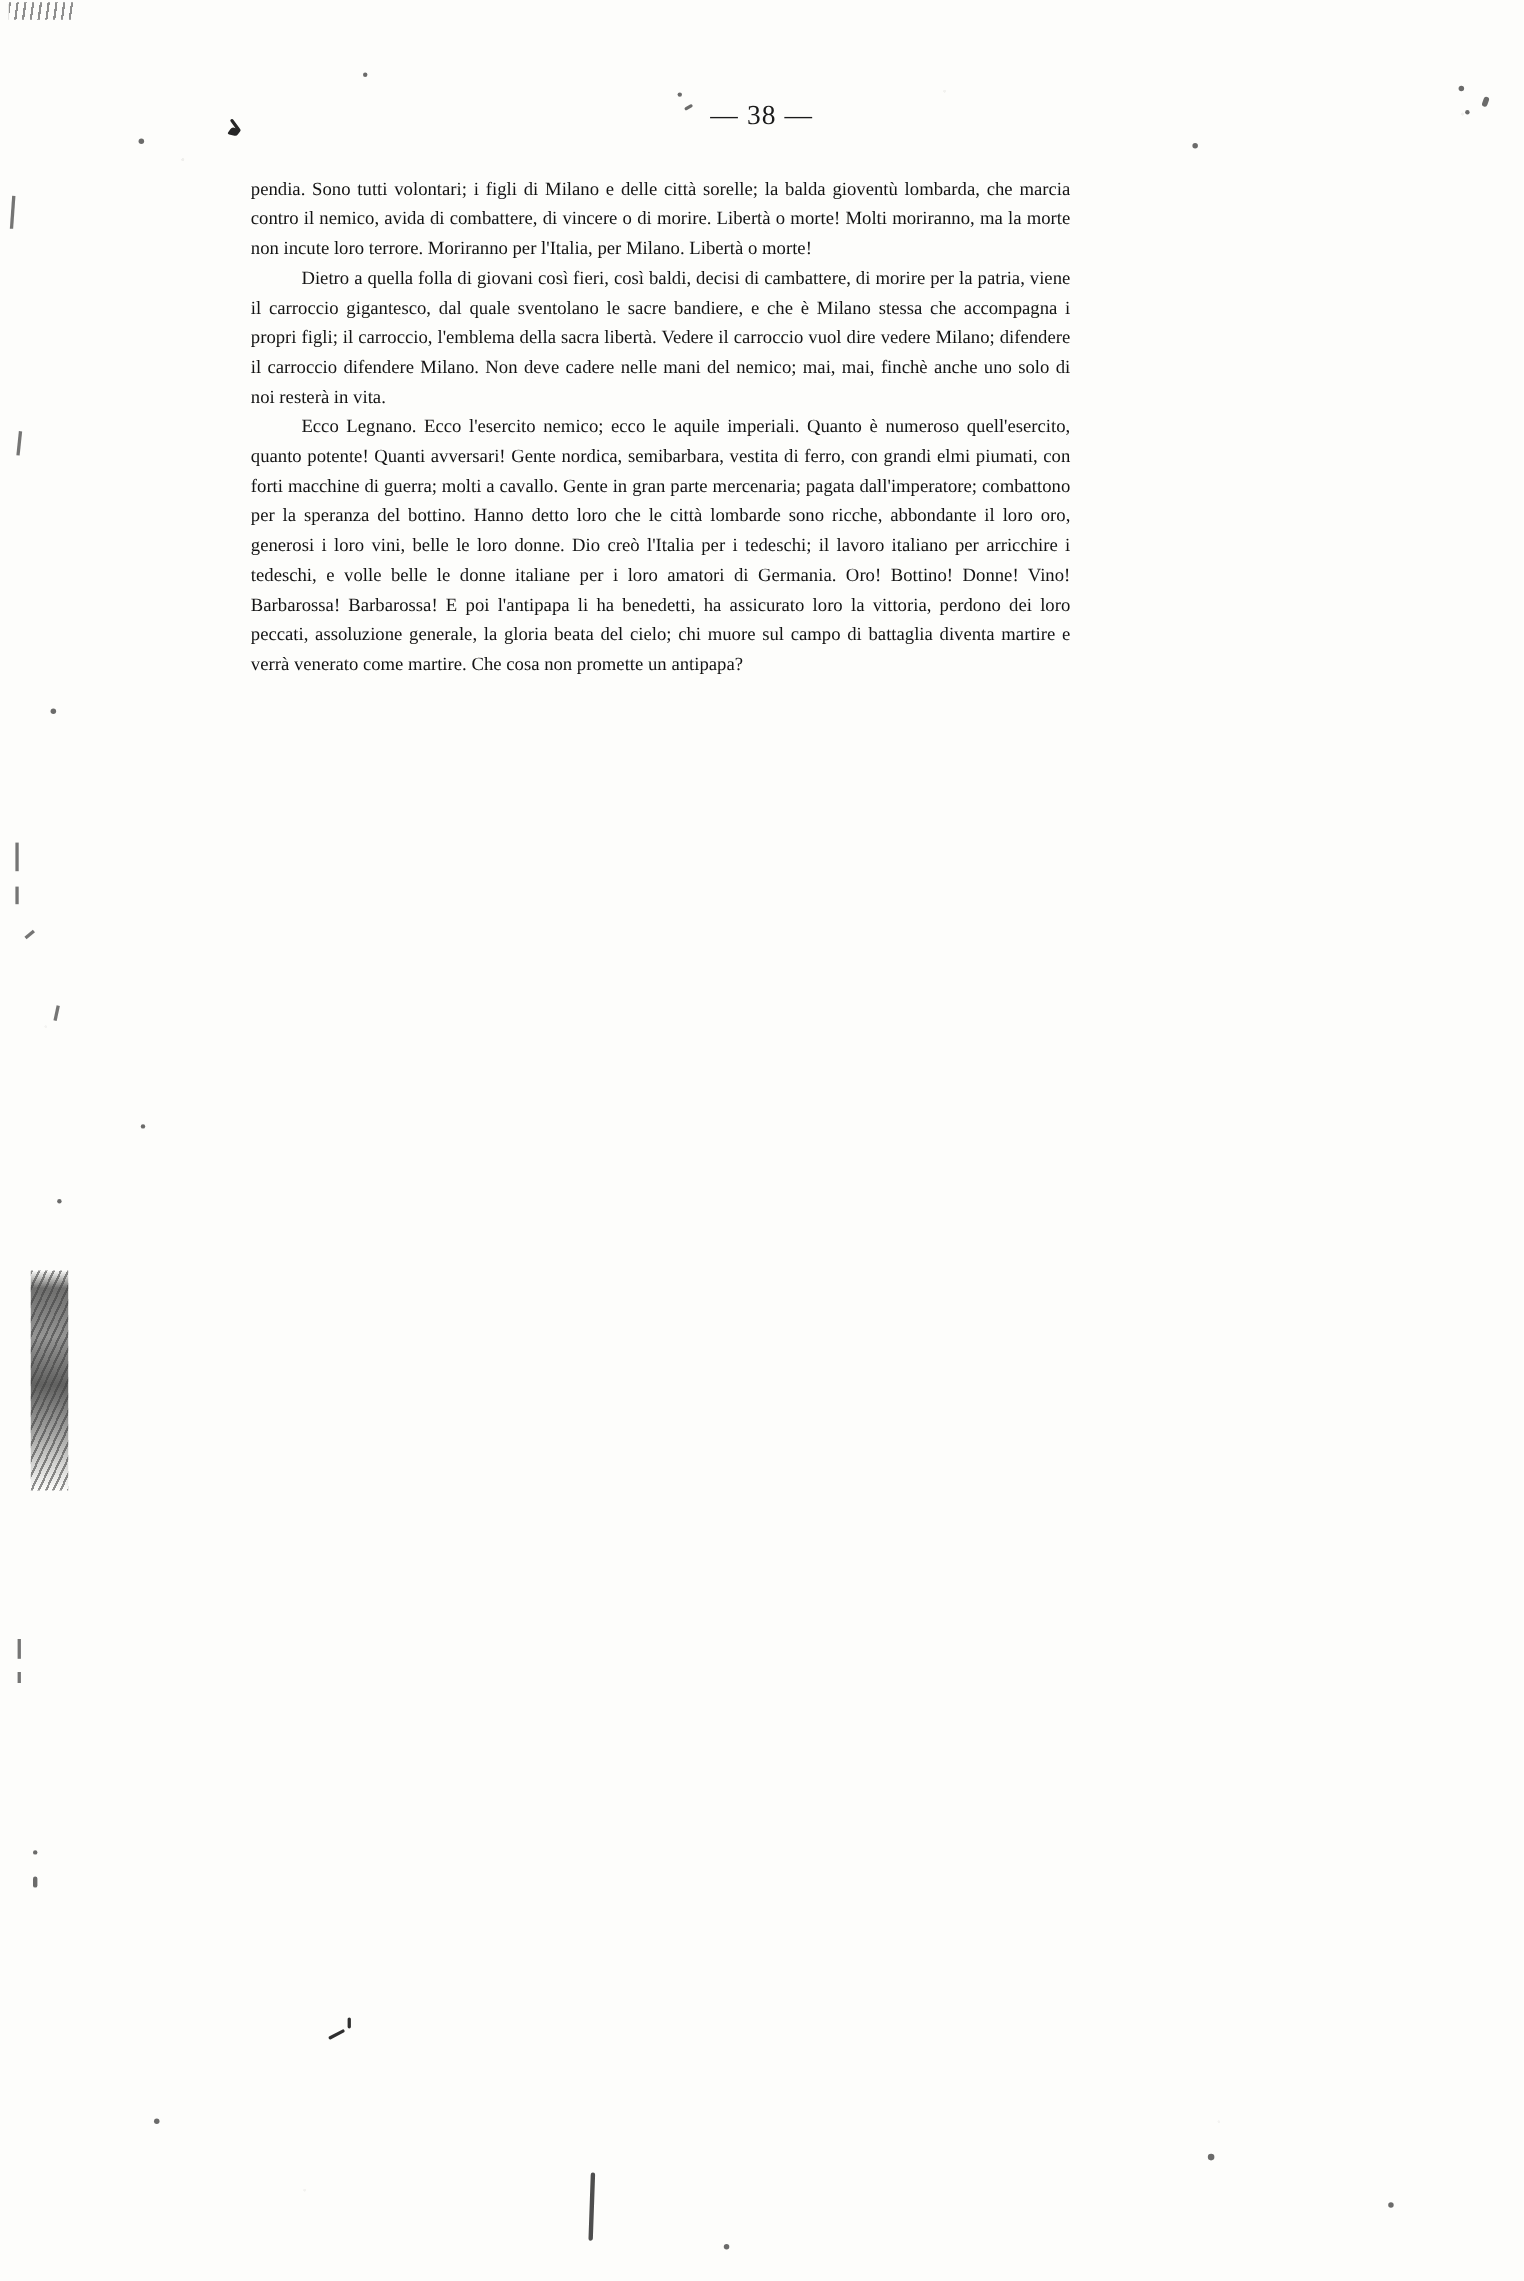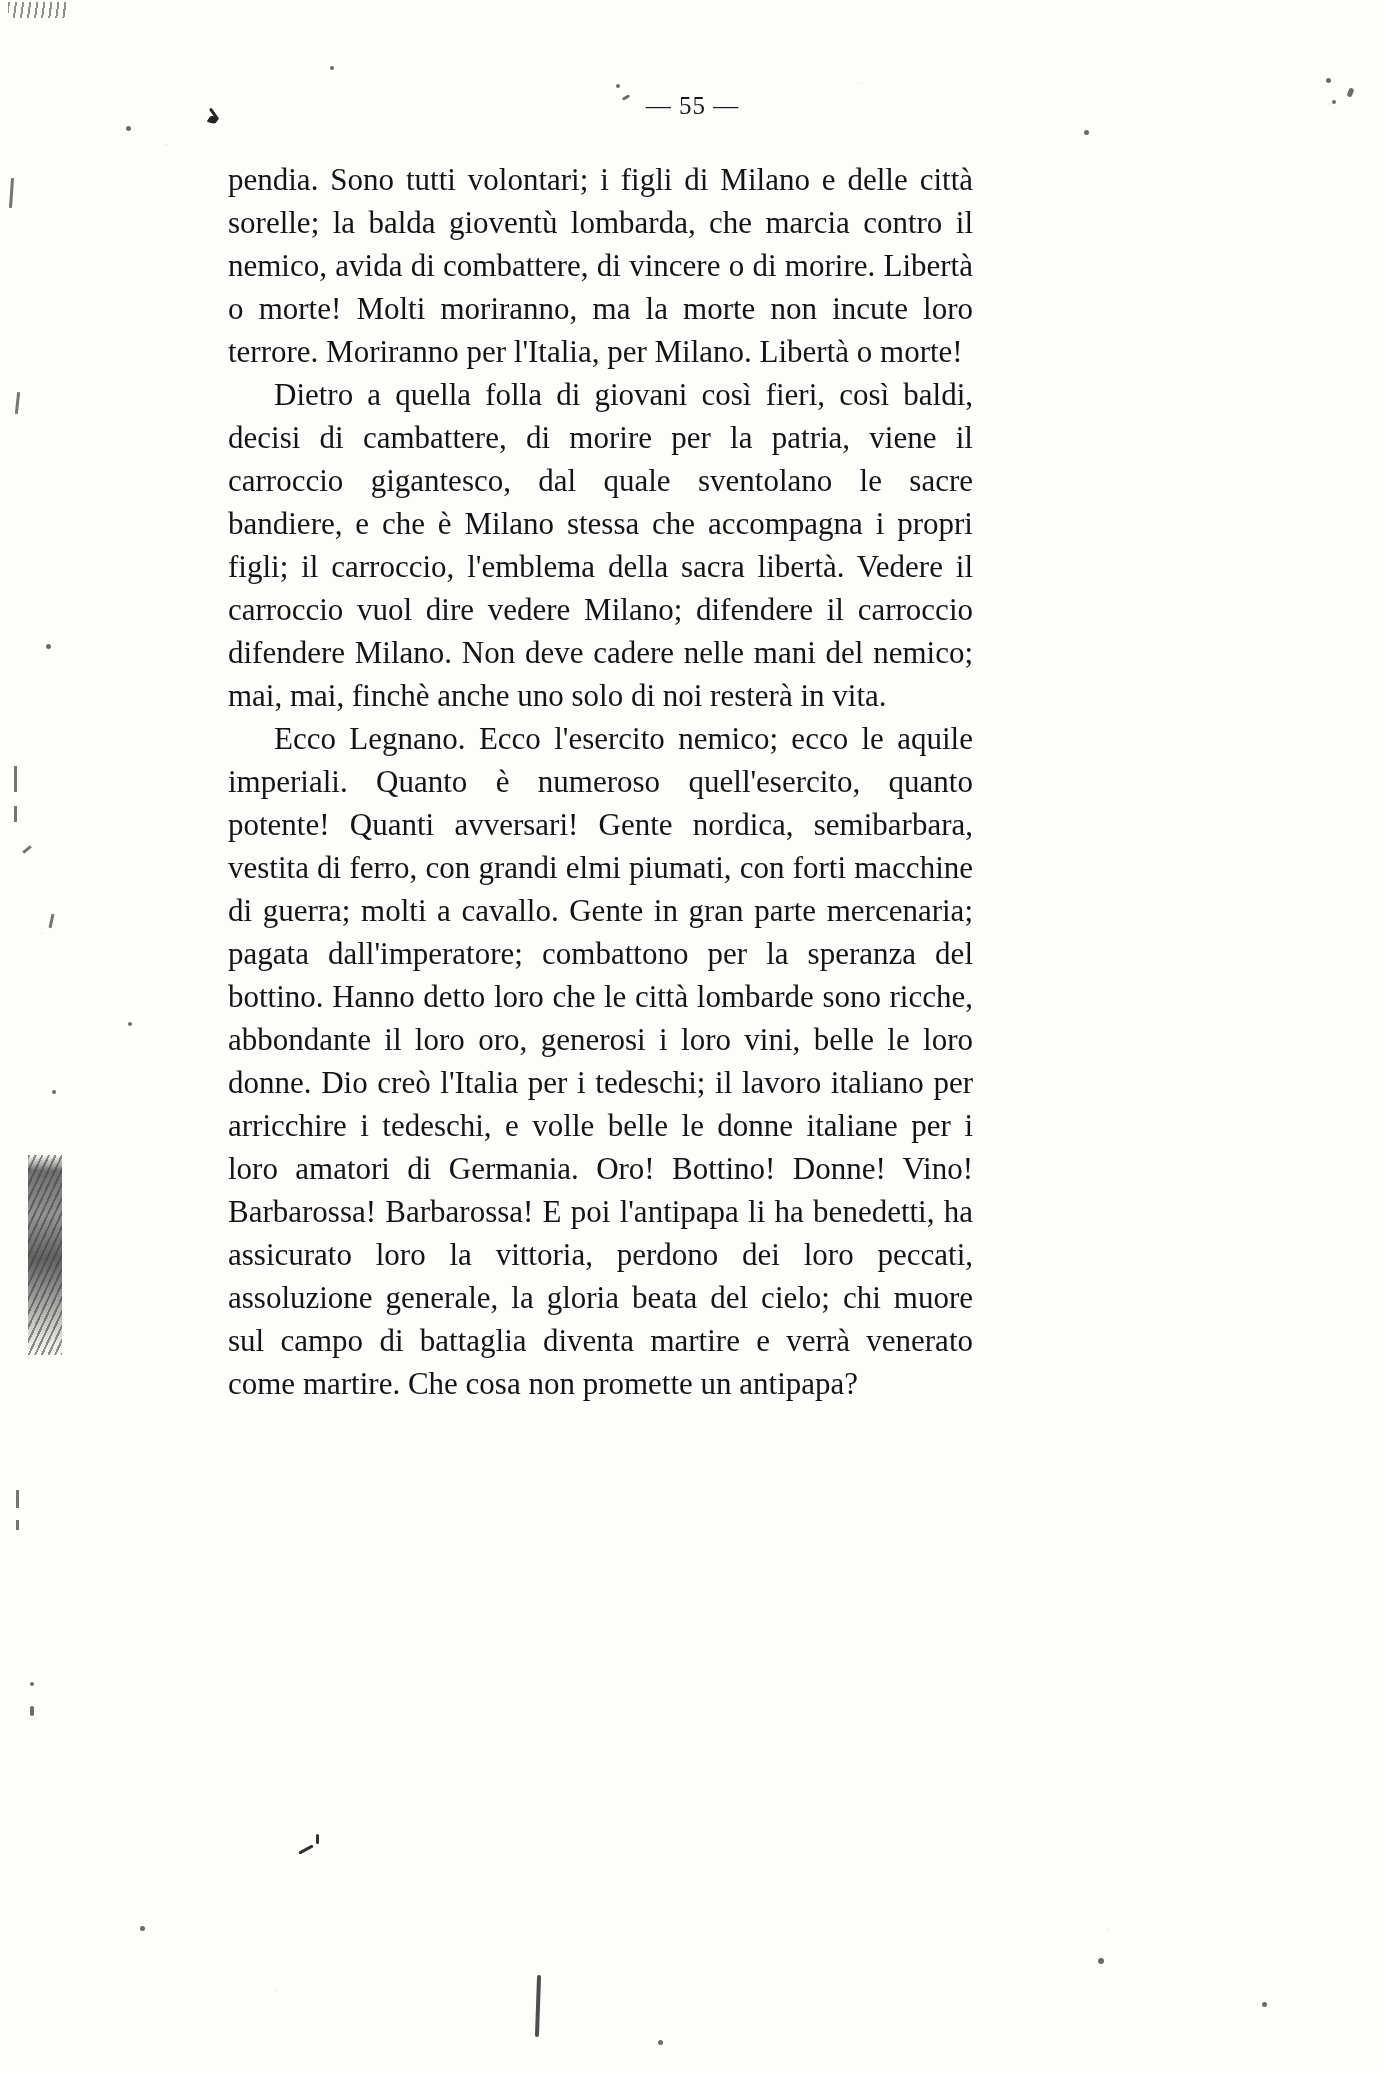--- a/index.html
+++ b/index.html
@@ -39,22 +39,22 @@
     font-size: 25px;
     letter-spacing: 1px;
     color: #1b1b1b;
   }
 
   .text-column {
     position: absolute;
     left: 228px;
     top: 158px;
     width: 745px;
-    font-size: 31px;
-    line-height: 43px;
+    font-size: 17px;
+    line-height: 27px;
     text-align: justify;
     text-justify: inter-word;
     color: #141414;
   }
 
   .para {
     margin: 0;
     text-indent: 0;
   }
   .para + .para {
@@ -165,21 +165,21 @@
   }
 </style>
 </head>
 <body>
 
 <div class="page">
 
   <div class="top-left-scuff"></div>
   <div class="tick-mark"></div>
 
-  <div class="page-number">— 55 —</div>
+  <div class="page-number">— 38 —</div>
 
   <div class="text-column">
     <p class="para">pendia. Sono tutti volontari; i figli di Milano e delle città sorelle; la balda gioventù lombarda, che marcia contro il nemico, avida di combattere, di vincere o di morire. Libertà o morte! Molti moriranno, ma la morte non incute loro terrore. Moriranno per l'Italia, per Milano. Libertà o morte!</p>
     <p class="para">Dietro a quella folla di giovani così fieri, così baldi, decisi di cambattere, di morire per la patria, viene il carroccio gigantesco, dal quale sventolano le sacre bandiere, e che è Milano stessa che accompagna i propri figli; il carroccio, l'emblema della sacra libertà. Vedere il carroccio vuol dire vedere Milano; difendere il carroccio difendere Milano. Non deve cadere nelle mani del nemico; mai, mai, finchè anche uno solo di noi resterà in vita.</p>
     <p class="para">Ecco Legnano. Ecco l'esercito nemico; ecco le aquile imperiali. Quanto è numeroso quell'esercito, quanto potente! Quanti avversari! Gente nordica, semibarbara, vestita di ferro, con grandi elmi piumati, con forti macchine di guerra; molti a cavallo. Gente in gran parte mercenaria; pagata dall'imperatore; combattono per la speranza del bottino. Hanno detto loro che le città lombarde sono ricche, abbondante il loro oro, generosi i loro vini, belle le loro donne. Dio creò l'Italia per i tedeschi; il lavoro italiano per arricchire i tedeschi, e volle belle le donne italiane per i loro amatori di Germania. Oro! Bottino! Donne! Vino! Barbarossa! Barbarossa! E poi l'antipapa li ha benedetti, ha assicurato loro la vittoria, perdono dei loro peccati, assoluzione generale, la gloria beata del cielo; chi muore sul campo di battaglia diventa martire e verrà venerato come martire. Che cosa non promette un antipapa?</p>
   </div>
 
   <div class="edge-smudge"></div>
 
   <div class="hair" style="left:16px; top:392px; width:3px; height:22px; transform:rotate(6deg);"></div>

